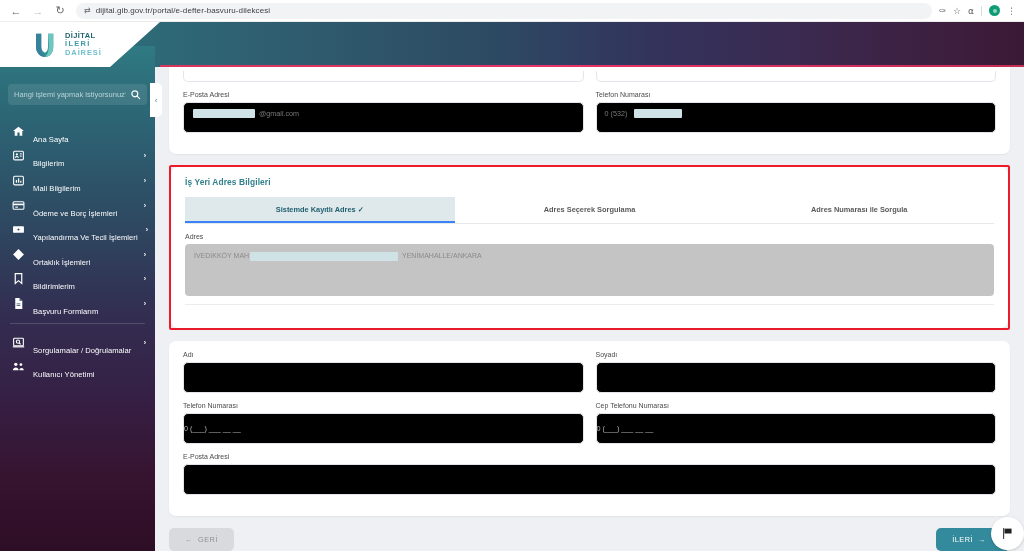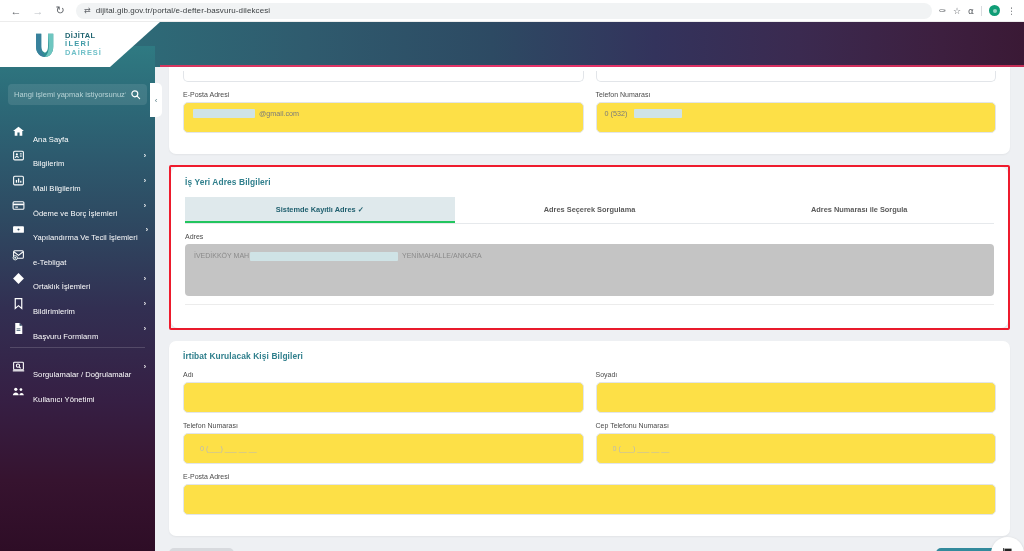--- a/index.html
+++ b/index.html
@@ -140,22 +140,22 @@
   .section-title {
     font-size:8.4px; font-weight:bold; color:#2f7f8c; margin-bottom:10px;
     letter-spacing:.1px;
   }
 
   .frow { display:flex; gap:12px; }
   .fcol { flex:1; min-width:0; margin-bottom:9px; }
   .flabel { font-size:7px; color:#4a4a4a; margin-bottom:4px; display:block; }
   .finput {
     width:100%; height:31px; border:1px solid #e2e5e9; border-radius:5px;
-    background:#fde047; font-family:inherit; font-size:7.2px; color:#6b6b6b;
-    padding:0 16px; outline:none;
+    background:#000000; font-family:inherit; font-size:7.2px; color:#6b6b6b;
+    padding:0 0; outline:none;
   }
   .finput::placeholder { color:#b9b9b9; }
   .finput.masked { color:transparent; }
   .masked-wrap { position:relative; }
   .redact {
     position:absolute; height:9px; background:#cfe3e6; border-radius:1px;
     top:7px; pointer-events:none;
   }
   .mask-txt {
     position:absolute; top:7px; font-size:7.2px; color:#7a7a7a;
@@ -170,21 +170,21 @@
   .highlight-box {
     position:relative; margin-top:11px; margin-bottom:11px;
     border:2.4px solid #ef1b2d; border-radius:2px; 
   }
   .tabs { display:flex; border-bottom:1px solid #e6e9ec; margin-bottom:9px; }
   .tab {
     flex:1; text-align:center; font-size:7.4px; font-weight:bold;
     color:#5a5a5a; padding:8px 4px 7px 4px; cursor:pointer;
   }
   .tab.active {
-    background:#dfe9ec; color:#1f5f6e; border-bottom:2px solid #22c55e;
+    background:#dfe9ec; color:#1f5f6e; border-bottom:2px solid #3b82f6;
   }
   .addr-area {
     width:100%; height:52px; background:#c4c4c4; border:none; border-radius:4px;
     font-family:inherit; font-size:7px; color:#6d6d6d; padding:7px 9px;
     resize:none; outline:none; line-height:1.4;
   }
   .addr-line { position:relative; height:11px; }
   .addr-pre { position:absolute; left:0; top:0; font-size:7px; color:#8a8a8a; }
   .addr-redact {
     position:absolute; top:1px; left:56px; width:148px; height:9px;
@@ -322,31 +322,20 @@
       <div class="nav-item">
         <svg class="nav-ico" viewBox="0 0 24 24" fill="none" stroke="currentColor" stroke-width="2">
             <rect x="2" y="6" width="20" height="12" rx="1.6" fill="currentColor" stroke="none"></rect>
             <circle cx="12" cy="12" r="3" fill="#2e4a62"></circle>
             <rect x="4" y="8" width="1.6" height="8" fill="#2e4a62"></rect>
           </svg>
         <span class="nav-lbl">Yapılandırma Ve Tecil İşlemleri</span>
         <span class="nav-arrow">›</span>
       </div>
 
-      <div class="nav-item">
-        <svg class="nav-ico" viewBox="0 0 24 24" fill="none" stroke="currentColor" stroke-width="2">
-            <rect x="3" y="5" width="18" height="14" rx="2"></rect>
-            <polyline points="3.5 7 12 13.5 20.5 7"></polyline>
-            <circle cx="6" cy="18" r="4" fill="#2e4a62" stroke="currentColor" stroke-width="1.6"></circle>
-            <line x1="6" y1="16.3" x2="6" y2="19.7" stroke-width="1.6"></line>
-            <line x1="4.3" y1="18" x2="7.7" y2="18" stroke-width="1.6"></line>
-          </svg>
-        <span class="nav-lbl">e-Tebligat</span>
-        <span class="nav-arrow"></span>
-      </div>
 
       <div class="nav-item">
         <svg class="nav-ico" viewBox="0 0 24 24" fill="currentColor">
             <path d="M12 2 22 12 12 22 2 12z"></path>
           </svg>
         <span class="nav-lbl">Ortaklık İşlemleri</span>
         <span class="nav-arrow">›</span>
       </div>
 
 
@@ -443,21 +432,20 @@
             <span class="addr-pre">İVEDİKKÖY MAH</span>
             <span class="addr-redact"></span>
             <span class="addr-post">YENİMAHALLE/ANKARA</span>
           </div>
         </div>
         <div class="addr-footer"></div>
       </div>
     </div>
 
     <div class="card">
-      <div class="section-title">İrtibat Kurulacak Kişi Bilgileri</div>
 
       <div class="frow">
         <div class="fcol">
           <span class="flabel">Adı</span>
           <input class="finput" value="" style="">
         </div>
         <div class="fcol">
           <span class="flabel">Soyadı</span>
           <input class="finput" value="" style="">
         </div>

